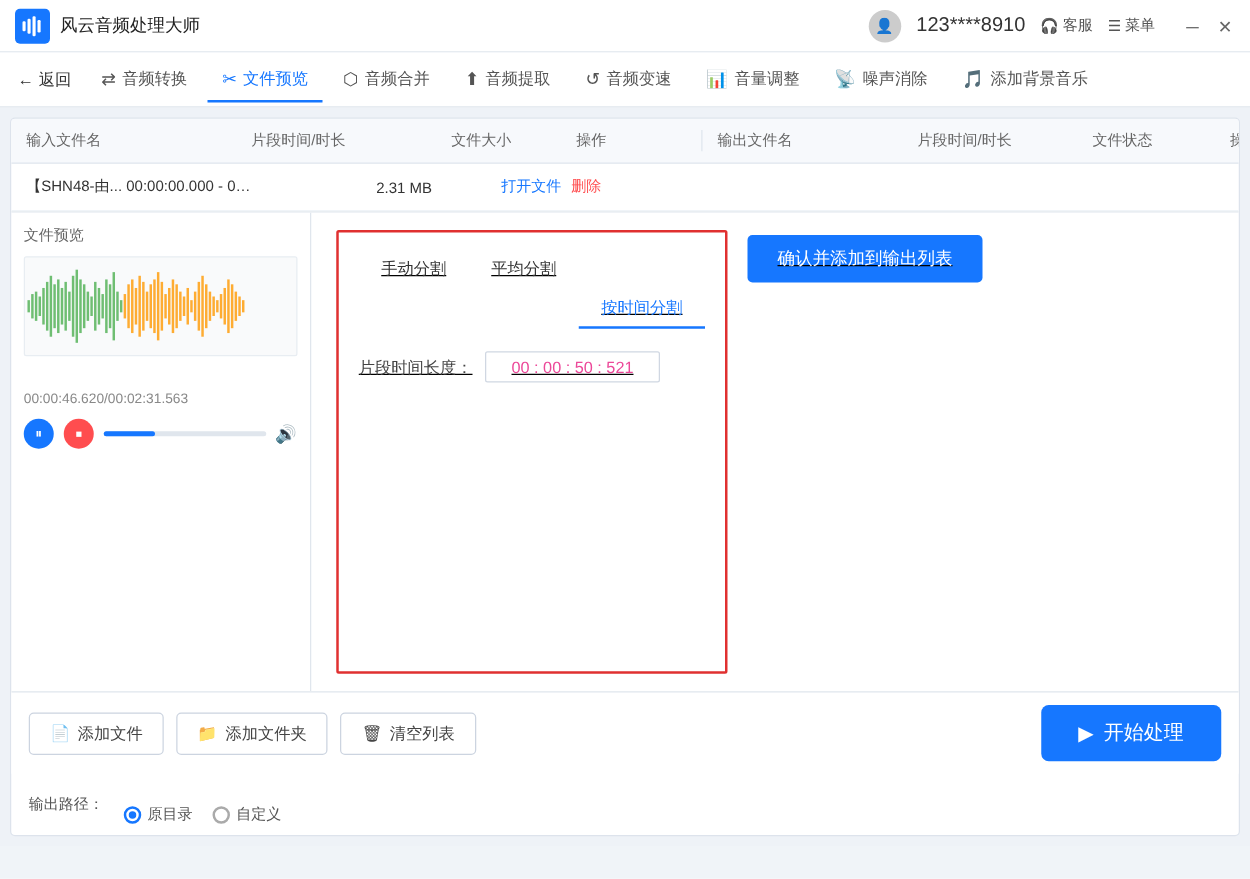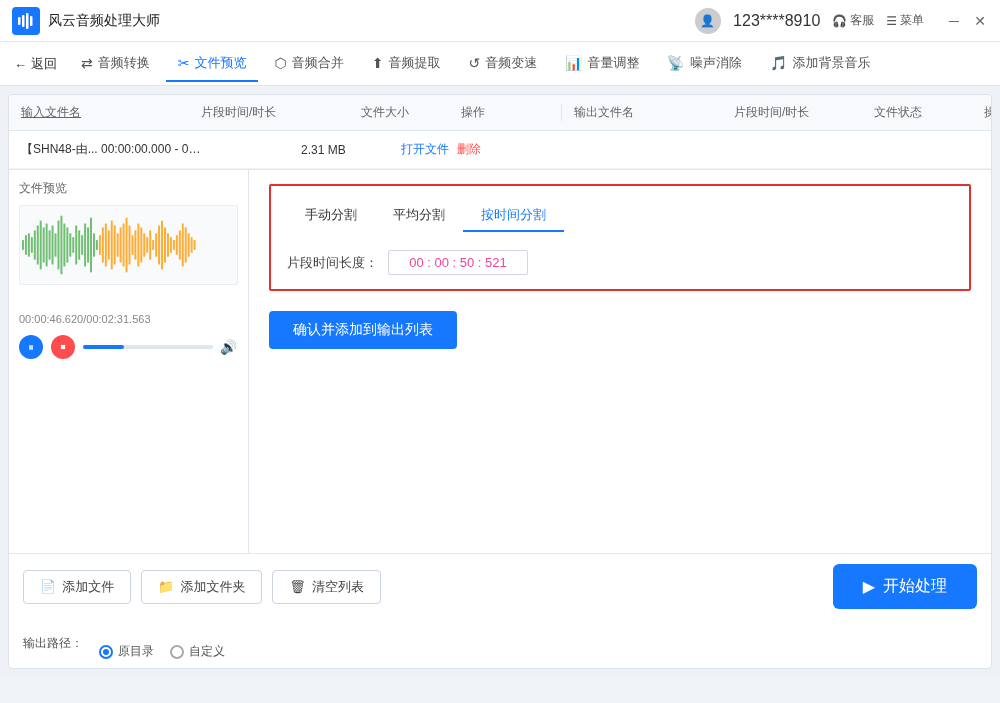--- a/index.html
+++ b/index.html
@@ -38,21 +38,21 @@
     .nav-item.active { color: #1677ff; border-bottom: 2px solid #1677ff; }
 
     
     .table-header {
       display: flex; background: #f7f9fc; border-bottom: 1px solid #e0e6ed;
       padding: 0 12px; height: 36px; align-items: center;
     }
     .th-left { display: flex; flex: 1; }
     .th-right { display: flex; flex: 1; border-left: 1px solid #e0e6ed; padding-left: 12px; }
     .th-cell { color: #666; font-size: 12px; }
-    .th-filename { width: 180px; text-decoration: underline; }
+    .th-filename { width: 180px; }
     .th-duration { width: 160px; }
     .th-size { width: 100px; }
     .th-op { width: 100px; }
     .th-out-filename { width: 160px; }
     .th-out-duration { width: 140px; }
     .th-out-status { width: 110px; }
     .th-out-op { width: 80px; }
     .table-row {
       display: flex; align-items: center; padding: 0 12px; height: 38px;
       border-bottom: 1px solid #f0f4f8;
@@ -93,28 +93,28 @@
       color: #fff; font-size: 10px; border: none;
     }
     .progress-bar {
       flex: 1; height: 4px; background: #e0e6ed; border-radius: 2px; position: relative;
     }
     .progress-fill { width: 32%; height: 100%; background: #1677ff; border-radius: 2px; }
     .volume-icon { font-size: 14px; color: #888; cursor: pointer; }
 
     
     .split-options {
-      flex: 1; padding: 14px 20px; display: flex; flex-direction: column; gap: 16px;
+      flex: 1; padding: 14px 20px; display: flex; flex-direction: row; gap: 16px; text-decoration: underline;
     }
     .split-tab-row { display: flex; gap: 0; }
     .split-tab {
       padding: 6px 18px; font-size: 13px; cursor: pointer; color: #333;
       background: #fff; border: none; outline: none;
     }
-    .split-tab.active { color: #1677ff; border-bottom: 2px solid #1677ff; }
+    .split-tab.active { color: #1677ff; border-bottom: 2px solid #1677ff; margin-top: 31px; }
 
     .split-config { display: flex; align-items: center; gap: 10px; margin-top: 4px; }
     .split-config-label { font-size: 13px; color: #444; }
     .time-input {
       border: 1px solid #d0d7e2; border-radius: 2px; padding: 4px 10px;
       font-size: 13px; color: #ec4899; width: 140px; text-align: center;
       outline: none;
     }
 
     .confirm-btn {

